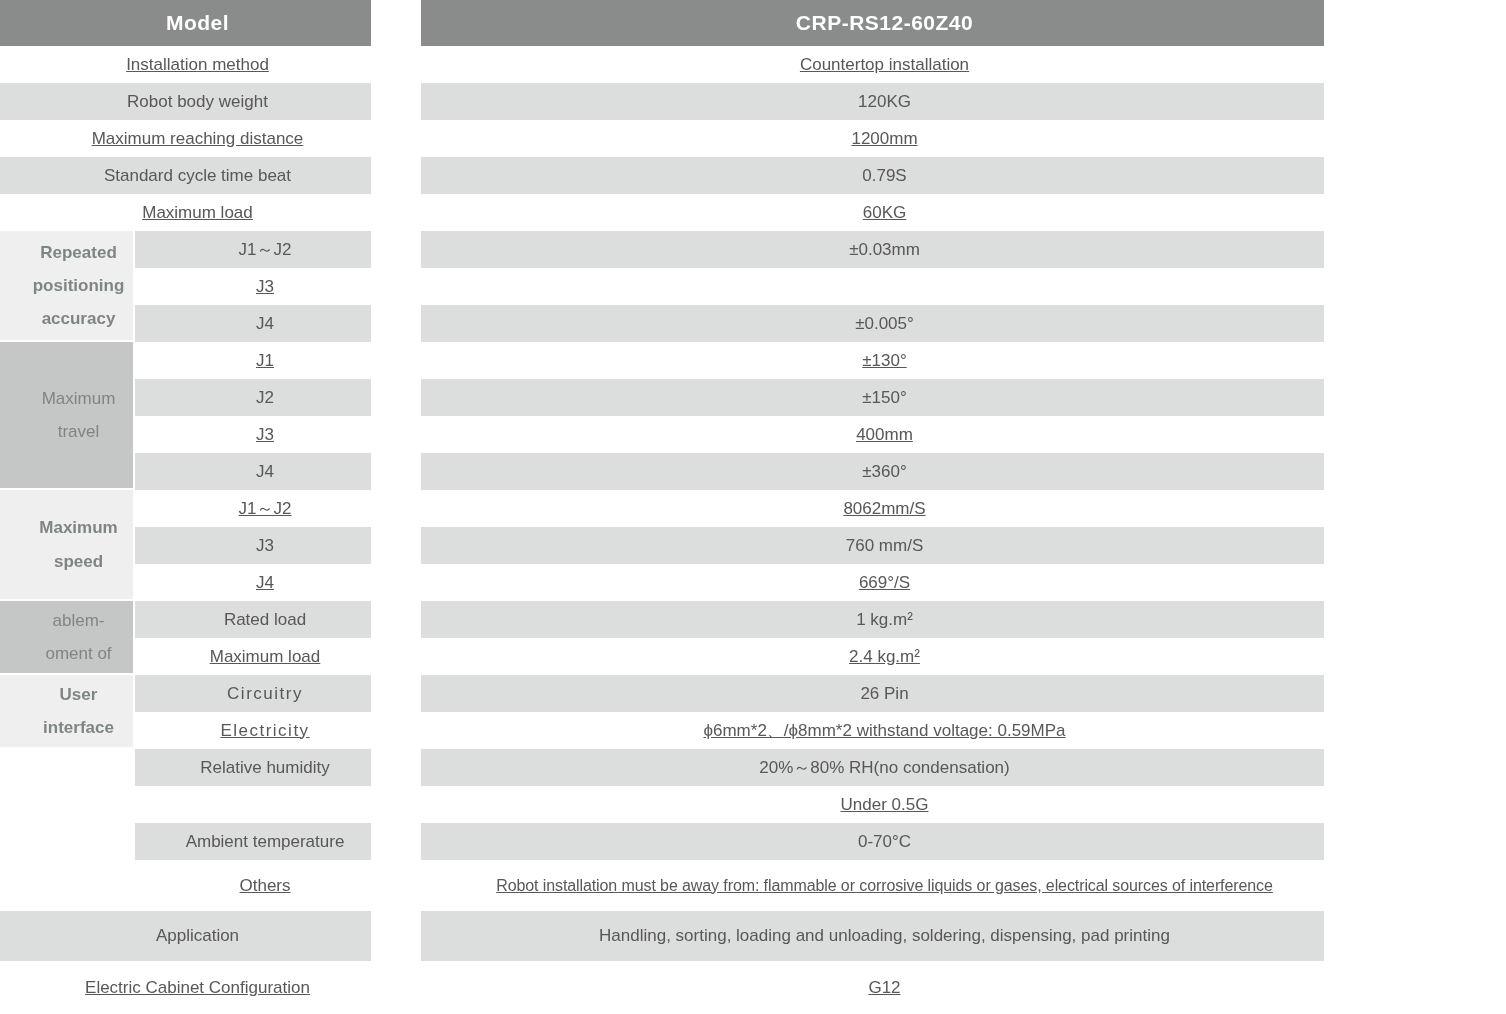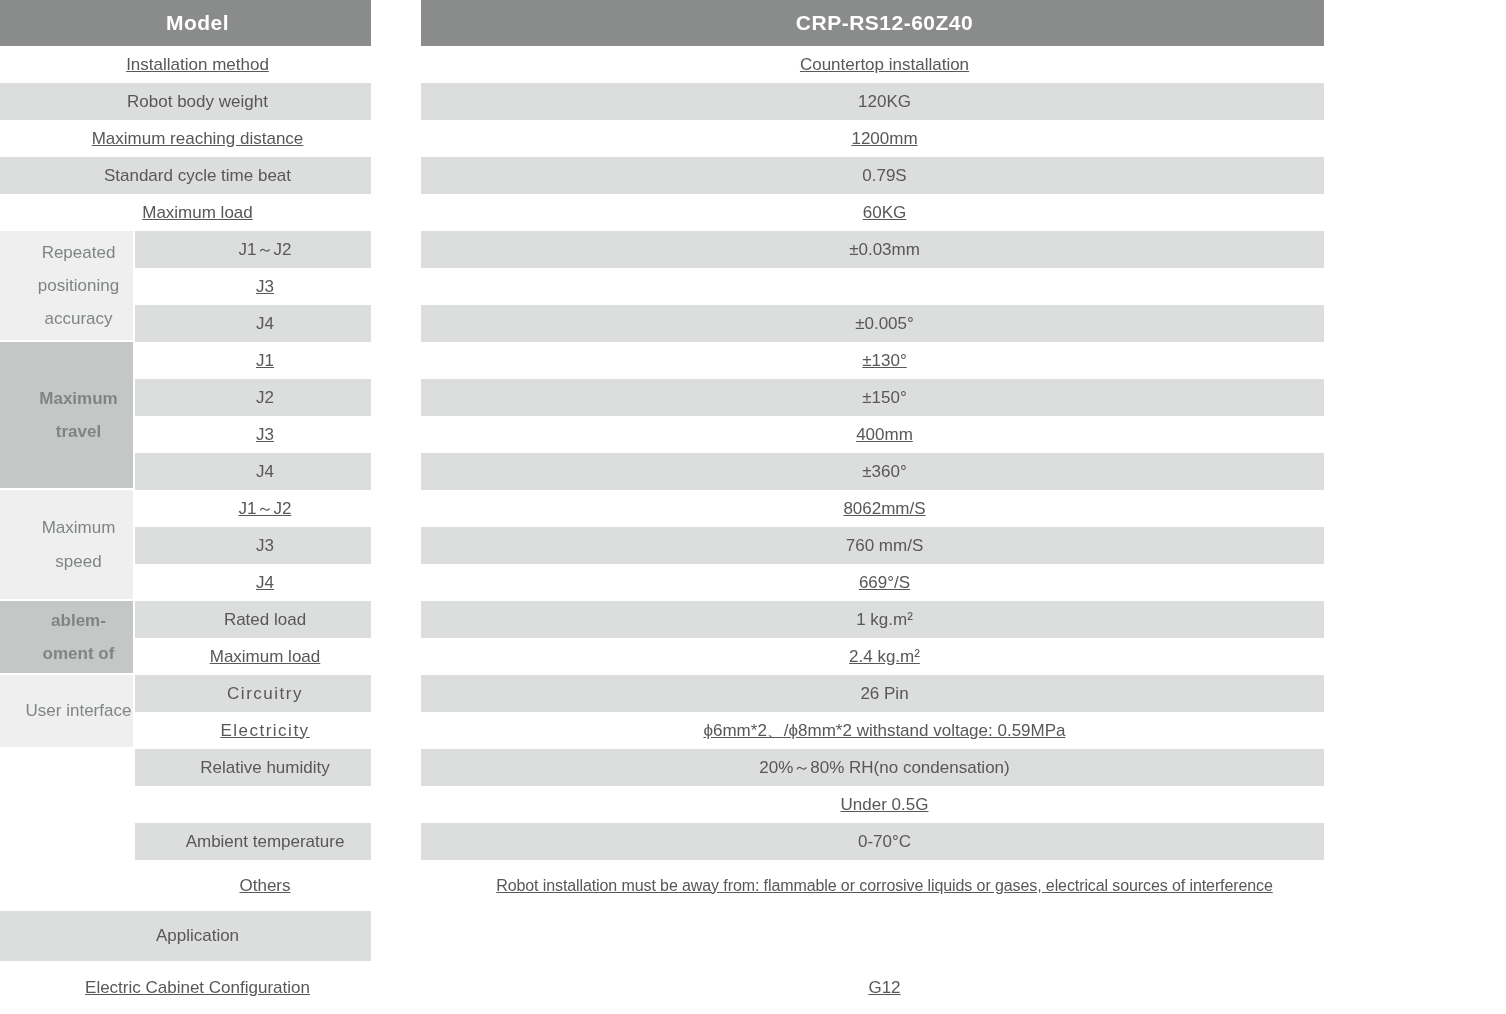--- a/index.html
+++ b/index.html
@@ -43,22 +43,22 @@
     letter-spacing: 0.5px;
   }
   .gray  { background: #dcdddd; }
   .white { background: #ffffff; text-decoration: underline; }
   .grp {
     color: #7f8585;
     white-space: pre-line;
     line-height: 1.95;
     border-bottom: 2px solid #ffffff;
   }
-  .grp-light { background: #efefef; }
-  .grp-dark  { background: #c5c7c7; font-weight: bold; }
+  .grp-light { background: #efefef; font-weight: bold; }
+  .grp-dark  { background: #c5c7c7; }
   .ls   { letter-spacing: 1.5px; }
   .long { font-size: 16px; letter-spacing: -0.1px; }
 </style>
 </head>
 <body>
 
 <div class="page">
   <div class="spec-table">
 
     <div class="cell hdr c12" style="grid-row:1">Model</div>
@@ -140,18 +140,19 @@
 
     <div class="cell white c3" style="grid-row:22">Under 0.5G</div>
 
     <div class="cell gray c2" style="grid-row:23">Ambient temperature</div>
     <div class="cell gray c3" style="grid-row:23">0-70°C</div>
 
     <div class="cell white c2" style="grid-row:24">Others</div>
     <div class="cell white c3 long" style="grid-row:24">Robot installation must be away from: flammable or corrosive liquids or gases, electrical sources of interference</div>
 
     <div class="cell gray c12" style="grid-row:25">Application</div>
+    <div class="cell gray c3" style="grid-row:25">Handling, sorting, loading and unloading,  soldering, dispensing, pad printing</div>
 
     <div class="cell white c12" style="grid-row:26">Electric Cabinet Configuration</div>
     <div class="cell white c3" style="grid-row:26">G12</div>
 
   </div>
 </div>
 
 </body></html>

